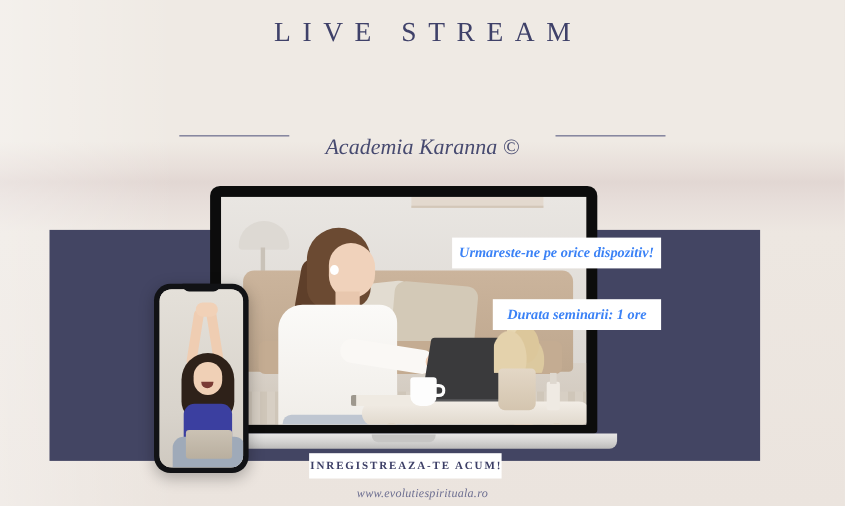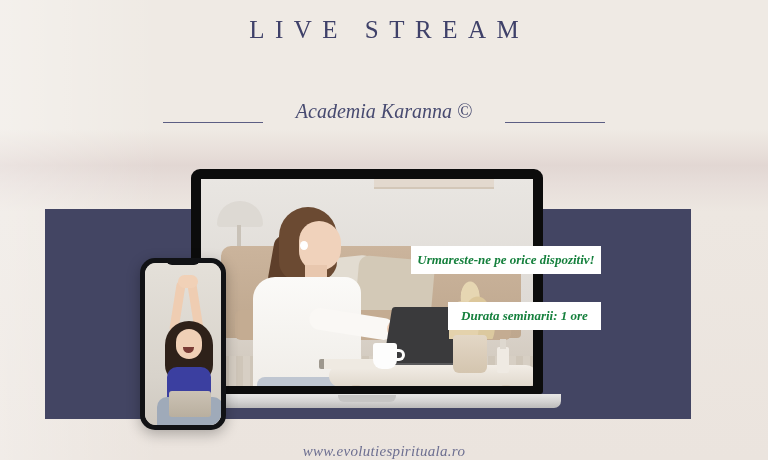--- a/index.html
+++ b/index.html
@@ -46,22 +46,22 @@
   .headline{
     position:absolute; left:0; right:0; top:52px;
     text-align:center;
     font-size:46px;
     font-weight:bold;
     letter-spacing:.012em;
     color:#3C3E66;
     font-family:"Liberation Serif", serif;
   }
   .subrow{
-    position:absolute; left:0; right:0; top:100px;
-    display:flex; align-items:flex-end; justify-content:center; gap:33px;
+    position:absolute; left:0; right:0; top:123px;
+    display:flex; align-items:flex-start; justify-content:center; gap:33px;
   }
   .rule{ width:100px; height:1px; background:#5C5E83; }
   .sub{
     font-style:italic;
     font-size:20px;
     color:#474A70;
     white-space:nowrap;
     font-family:"Liberation Serif", serif;
   }
 
@@ -249,28 +249,27 @@
   }
   .p-jeans{
     position:absolute; left:12px; bottom:0; width:66px; height:28px;
     background:#9FAAB9; border-radius:10px 10px 0 0;
   }
 
   
   .badge{
     position:absolute;
     background:#FFFFFF;
-    color:#15803d;
+    color:#3b82f6;
     font-style:italic;
     font-weight:bold;
     font-size:13px;
     display:flex; align-items:center; justify-content:center;
     font-family:"Liberation Serif", serif;
     white-space:nowrap;
-    margin-top:30px;
   }
   .badge-1{ left:411px; top:216px; width:190px; height:28px; }
   .badge-2{ left:448px; top:272px; width:153px; height:28px; }
 
   
   .cta{
     position:absolute; left:281px; top:412px; width:175px; height:23px;
     background:#FFFFFF;
     color:#3C3E66;
     font-size:10px;
@@ -279,21 +278,21 @@
     text-indent:.17em;
     display:flex; align-items:center; justify-content:center;
     font-family:"Liberation Serif", serif;
     white-space:nowrap;
   }
 
   
   .url{
     position:absolute; left:0; right:0; top:443px;
     text-align:center;
-    font-size:15px;
+    font-size:11px;
     font-style:italic;
     color:#6D6F91;
     letter-spacing:.02em;
     font-family:"Liberation Serif", serif;
   }
 </style>
 </head>
 <body>
 
 <div class="poster">
@@ -368,16 +367,17 @@
       <div class="p-smile"></div>
       <div class="p-top"></div>
       <div class="p-jeans"></div>
       <div class="p-laptop"></div>
     </div>
   </div>
 
   <div class="badge badge-1">Urmareste-ne pe orice dispozitiv!</div>
   <div class="badge badge-2">Durata seminarii: 1 ore</div>
 
+  <div class="cta">INREGISTREAZA-TE ACUM!</div>
 
   <div class="url">www.evolutiespirituala.ro</div>
 
 </div>
 
 </body></html>

